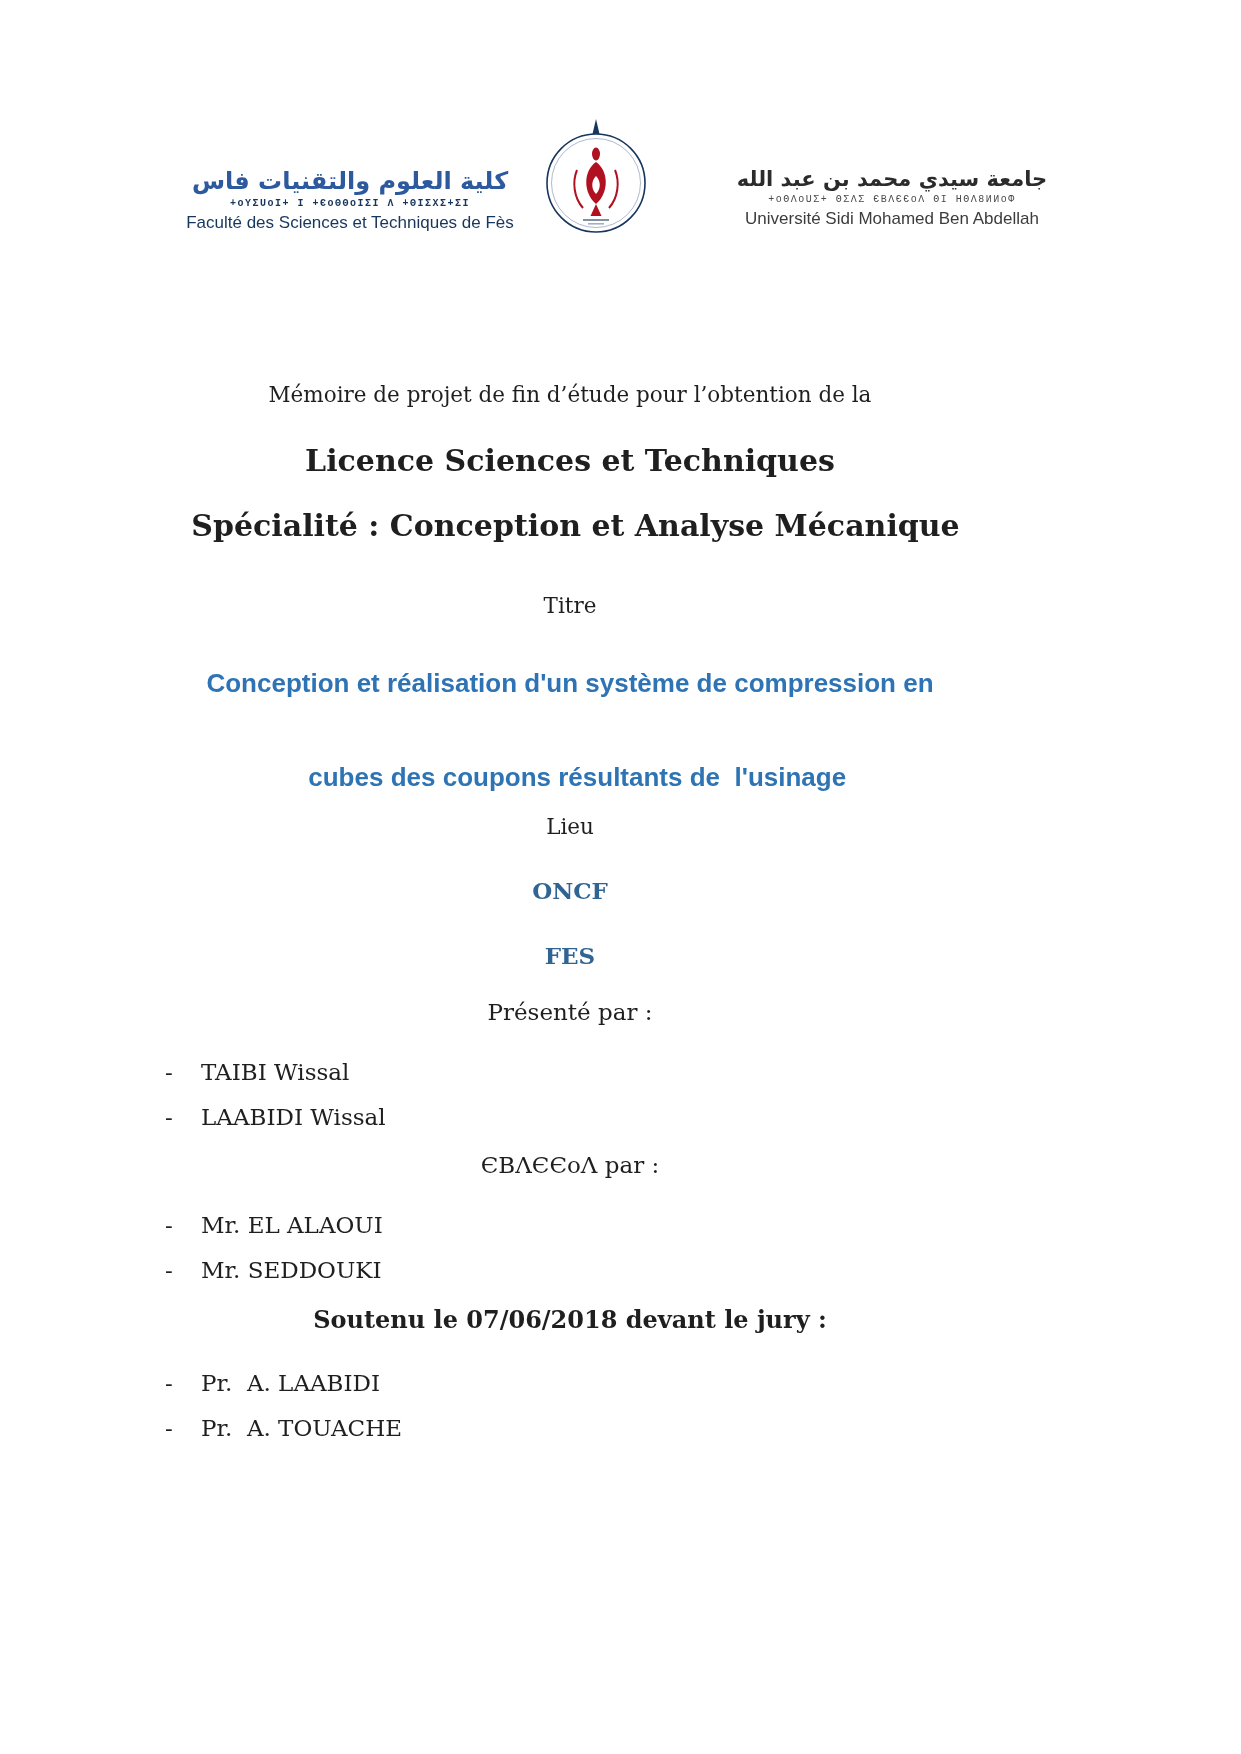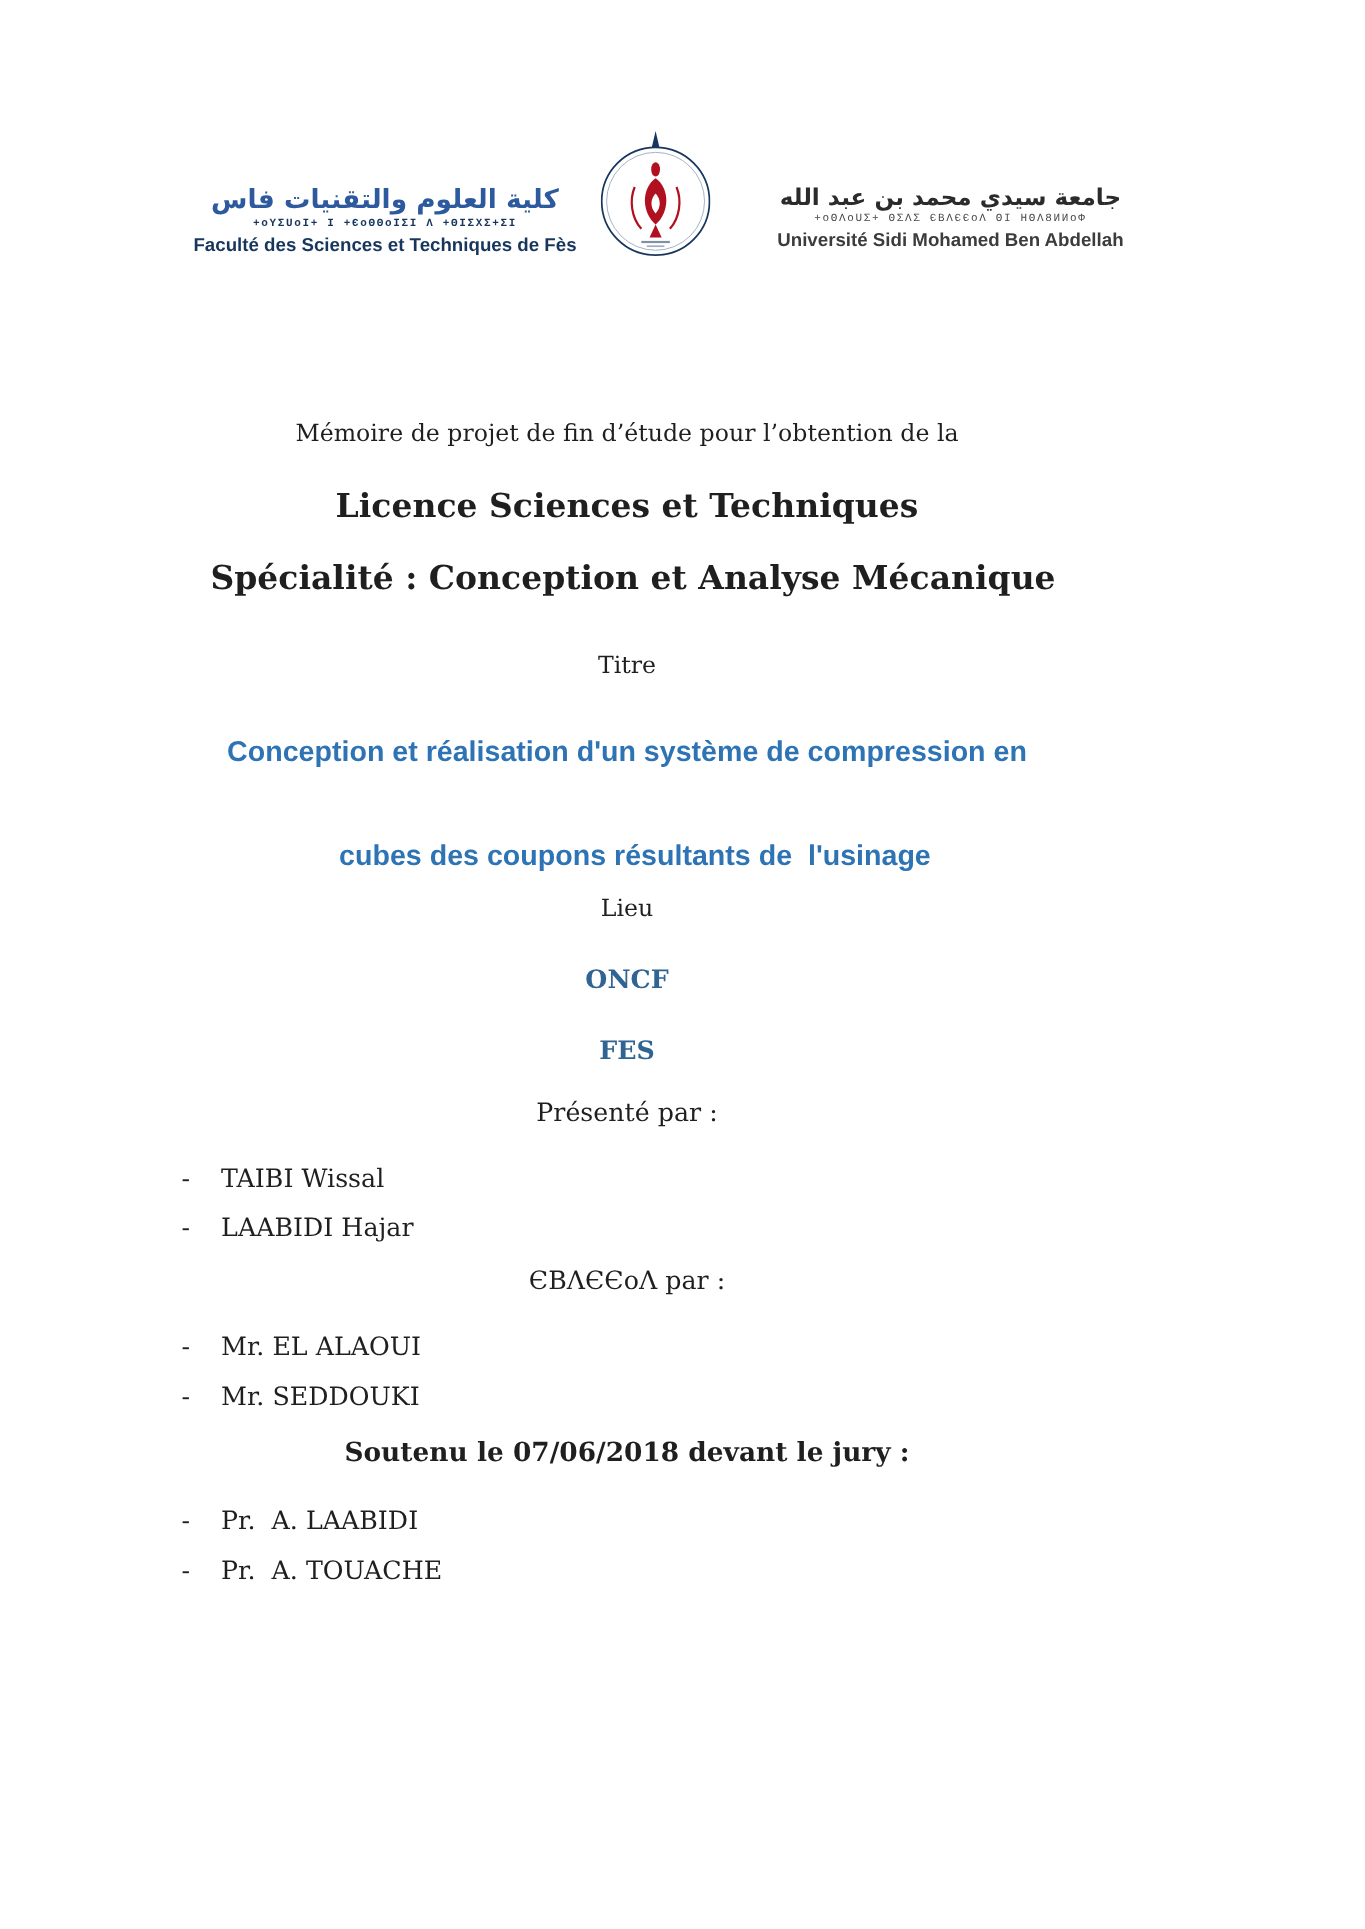--- a/index.html
+++ b/index.html
@@ -11,28 +11,28 @@
   }
   html,body{margin:0;padding:0;}
   body{
     width:1241px;height:1754px;background:#ffffff;position:relative;
     font-family:"DejaVu Serif","Liberation Serif",serif;color:var(--text-dark);
     overflow:hidden;
   }
   
   .hdr-block{position:absolute;text-align:center;line-height:1.25;margin-top:28px;}
   .hdr-left{top:138px;left:150px;width:400px;}
-  .hdr-right{top:138px;left:648px;width:432px;}
+  .hdr-right{top:138px;left:676px;width:432px;}
   .arabic{font-family:"DejaVu Sans",sans-serif;font-weight:bold;}
   .hdr-left .arabic{font-size:24px;color:#2d5a9e;}
   .hdr-right .arabic{font-size:21px;color:#2b2b2b;}
   .tifinagh{font-family:Liberation Mono, monospace;font-size:10px;letter-spacing:1.5px;margin-top:2px;white-space:nowrap;}
   .hdr-left .tifinagh{color:var(--navy);font-weight:bold;}
   .hdr-right .tifinagh{color:#4a4a4a;text-align:center;}
-  .hdr-french{font-family:"Liberation Sans","DejaVu Sans",sans-serif;font-weight:bold;font-size:17px;margin-top:1px;white-space:nowrap;}
+  .hdr-french{font-family:"Liberation Sans","DejaVu Sans",sans-serif;font-weight:normal;font-size:17px;margin-top:1px;white-space:nowrap;}
   .hdr-left .hdr-french{color:var(--navy);}
   .hdr-right .hdr-french{color:#3c3c3c;}
   .emblem{position:absolute;left:546px;top:118px;width:100px;height:120px;}
   
   .content{position:absolute;top:382px;left:0;width:1140px;text-align:center;}
   .intro{font-size:21.5px;margin:0 0 36px 0;}
   .degree{font-size:30px;font-weight:bold;margin:0 0 30px 0;}
   .speciality{font-size:30px;font-weight:bold;margin:0 0 50px 0;padding-left:11px;}
   .small-label{font-size:21.5px;margin:0 0 42px 0;}
   .doc-title{
@@ -101,21 +101,21 @@
 
   <p class="party-label">Présenté par :</p>
 
   <div class="name-list">
     <div class="list-item">
       <span class="dash">-</span>
       <span class="list-item-text">TAIBI Wissal</span>
     </div>
     <div class="list-item">
       <span class="dash">-</span>
-      <span class="list-item-text">LAABIDI Hajar</span>
+      <span class="list-item-text">LAABIDI Wissal</span>
     </div>
   </div>
 
   <p class="party-label">ЄBΛЄЄoΛ par :</p>
 
   <div class="name-list">
     <div class="list-item">
       <span class="dash">-</span>
       <span class="list-item-text">Mr. EL ALAOUI</span>
     </div>

